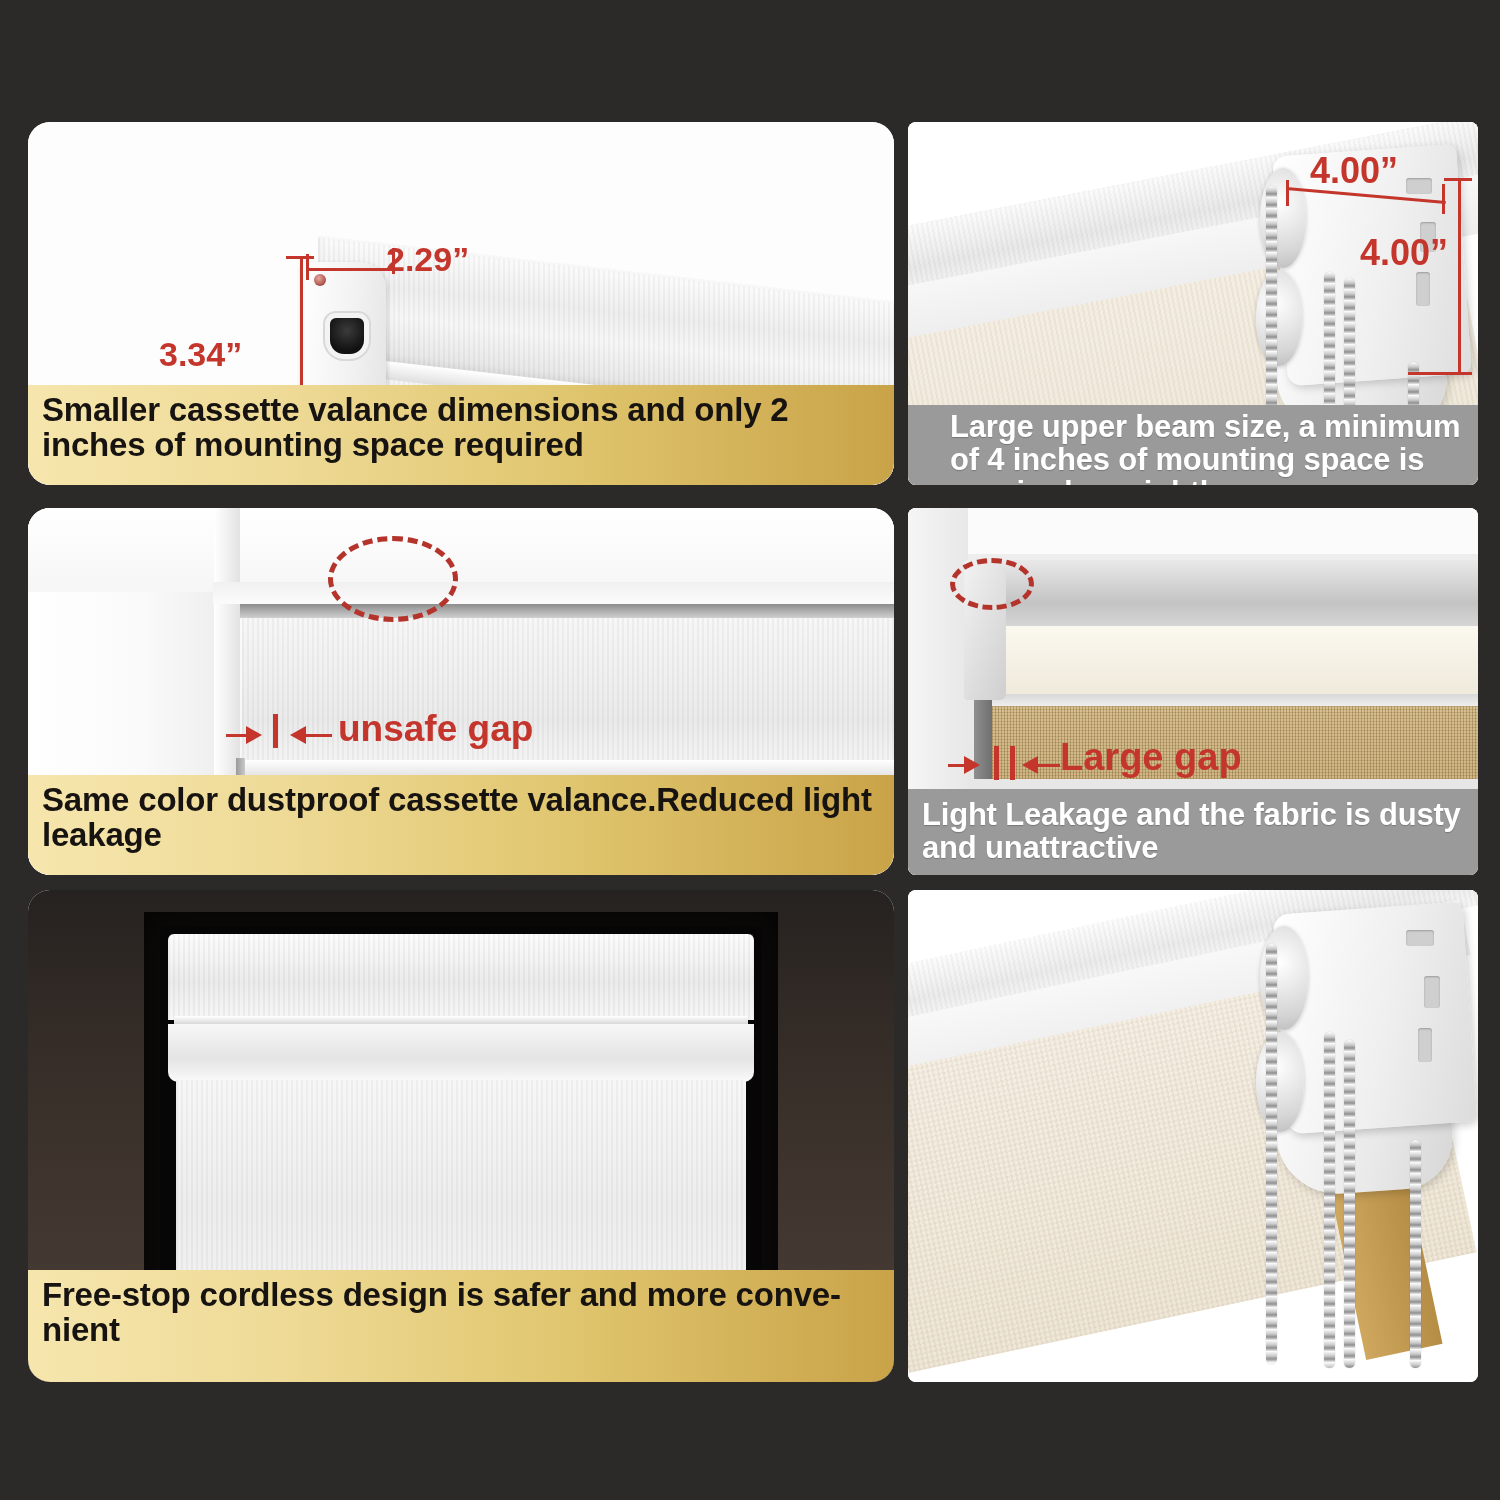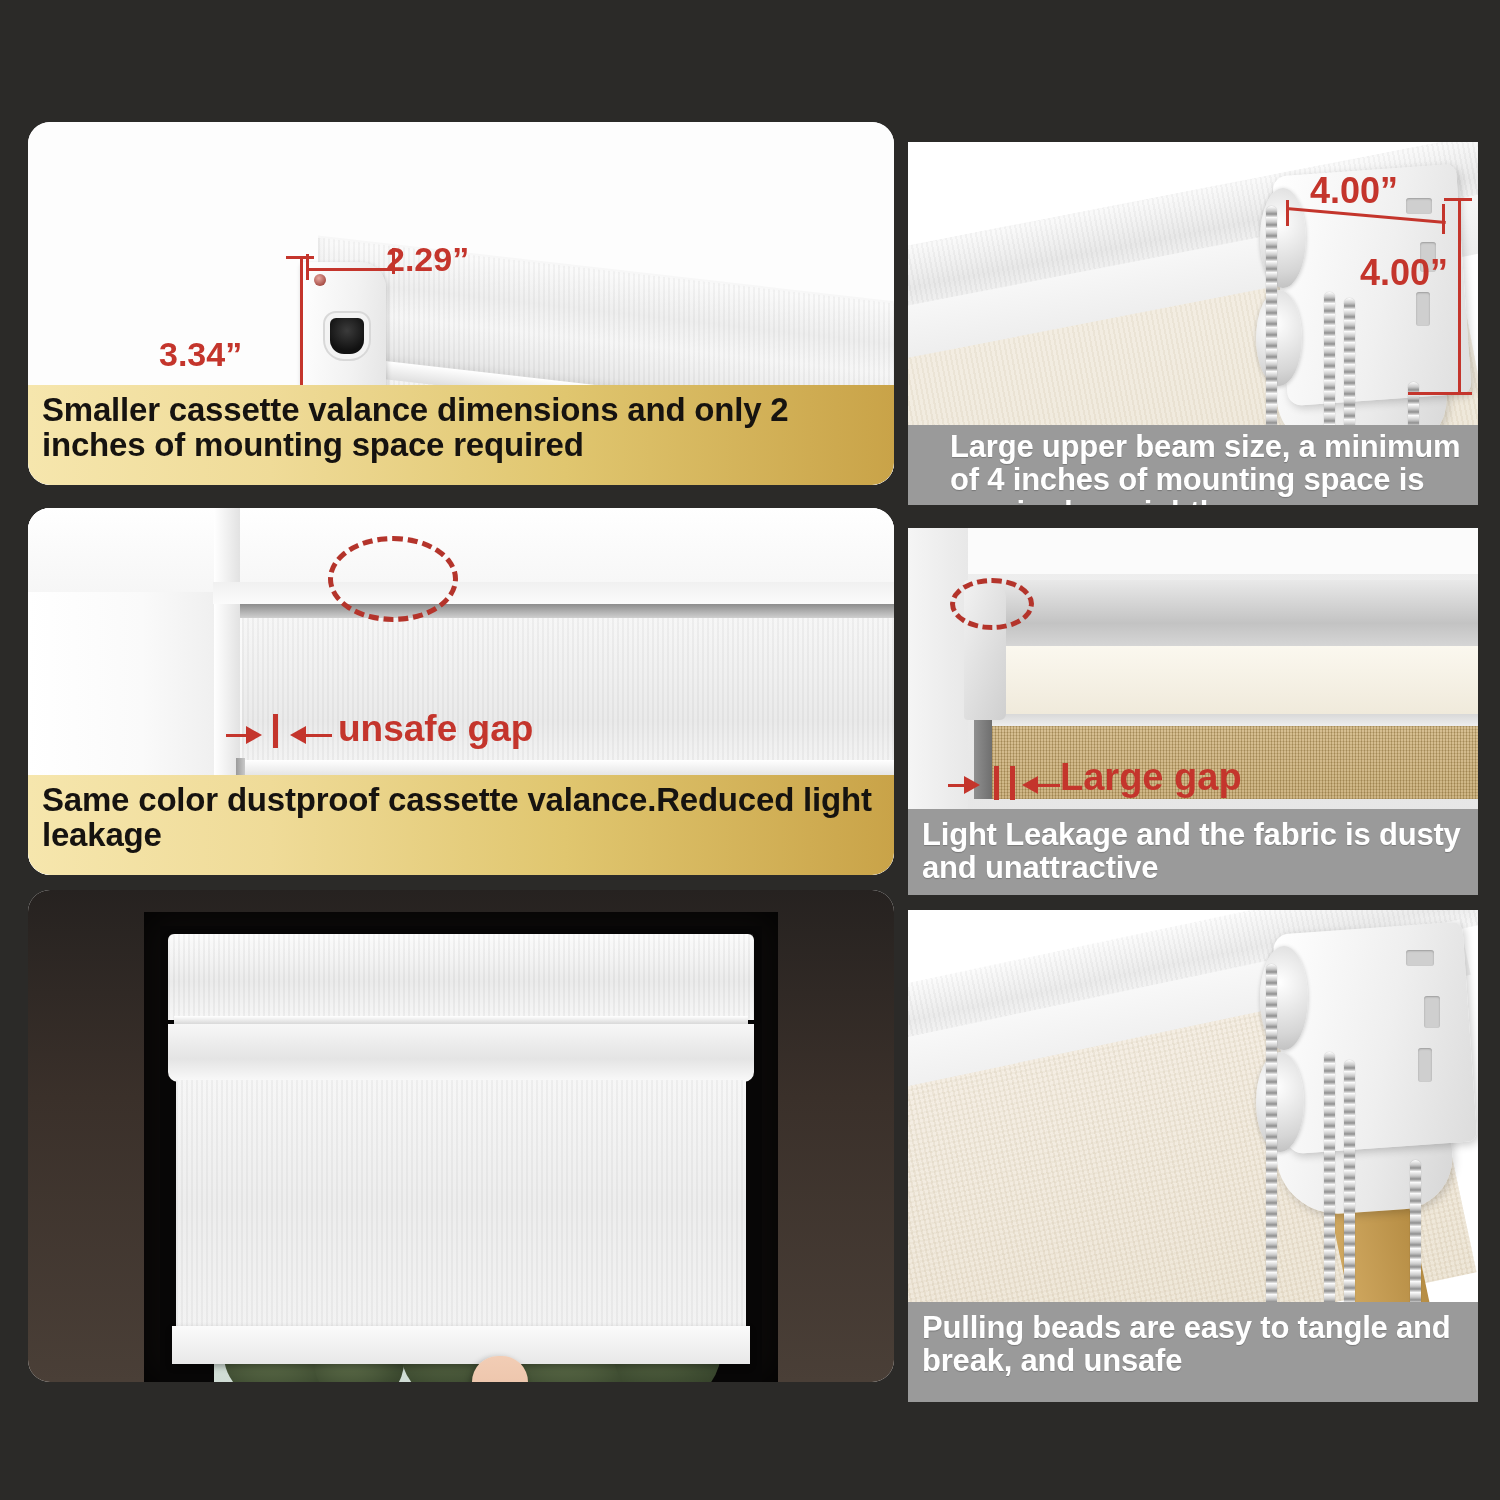--- a/index.html
+++ b/index.html
@@ -25,21 +25,21 @@
     background-clip: text;
     color: transparent;
     -webkit-text-fill-color: transparent;
     text-shadow: none;
     white-space: nowrap;
   }
 
   
   .panel { position: absolute; overflow: hidden; background: #ffffff; }
   .panel.left  { left: 28px;  width: 866px; border-radius: 22px; }
-  .panel.right { left: 908px; width: 570px; border-radius: 0; margin-top: 20px; }
+  .panel.right { left: 908px; width: 570px; border-radius: 8px; }
   .row1 { top: 122px; height: 363px; }
   .row2 { top: 508px; height: 367px; }
   .row3 { top: 890px; height: 470px; }
   .panel.row3.left  { height: 492px; }
   .panel.row3.right { height: 492px; }
 
   .art { position: absolute; left: 0; top: 0; right: 0; bottom: 0; overflow: hidden; }
 
   
   .caption {
@@ -449,20 +449,21 @@
       <div class="tree" style="left:486px; top:386px; width:132px; height:124px;"></div>
       <div class="tree" style="left:584px; top:366px; width:110px; height:144px;"></div>
       <div class="shade-top-bar"></div>
       <div class="shade-seam"></div>
       <div class="shade-roll"></div>
       <div class="shade-main"></div>
       <div class="shade-bottom"></div>
 
       <div class="hand"></div>
     </div>
+    <div class="caption gold cap-r3">Free-stop cordless design is safer and more conve-nient</div>
   </div>
 
   <div class="panel right row3">
     <div class="art">
       <div class="p6-bg"></div>
       <div class="p6-tube"></div>
       <div class="p6-sheer"></div>
       <div class="p6-fab"></div>
       <div class="p6-gold"></div>
       <div class="p6-bracket2"></div>
@@ -471,16 +472,15 @@
       <div class="bracket-slot" style="left:516px; top:86px; width:16px; height:32px;"></div>
       <div class="bracket-slot" style="left:510px; top:138px; width:14px; height:34px;"></div>
       <div class="roller-disc" style="left:352px; top:36px; width:48px; height:104px;"></div>
       <div class="roller-disc" style="left:348px; top:142px; width:48px; height:100px;"></div>
 
       <div class="bead-chain" style="left:358px; top:54px; height:420px;"></div>
       <div class="bead-chain" style="left:416px; top:142px; height:336px;"></div>
       <div class="bead-chain" style="left:436px; top:150px; height:328px;"></div>
       <div class="bead-chain" style="left:502px; top:250px; height:228px;"></div>
     </div>
-    <div class="caption gray cap-gray-r3">Pulling beads are easy to tangle and break, and unsafe</div>
   </div>
 
 </div>
 
 </body></html>

